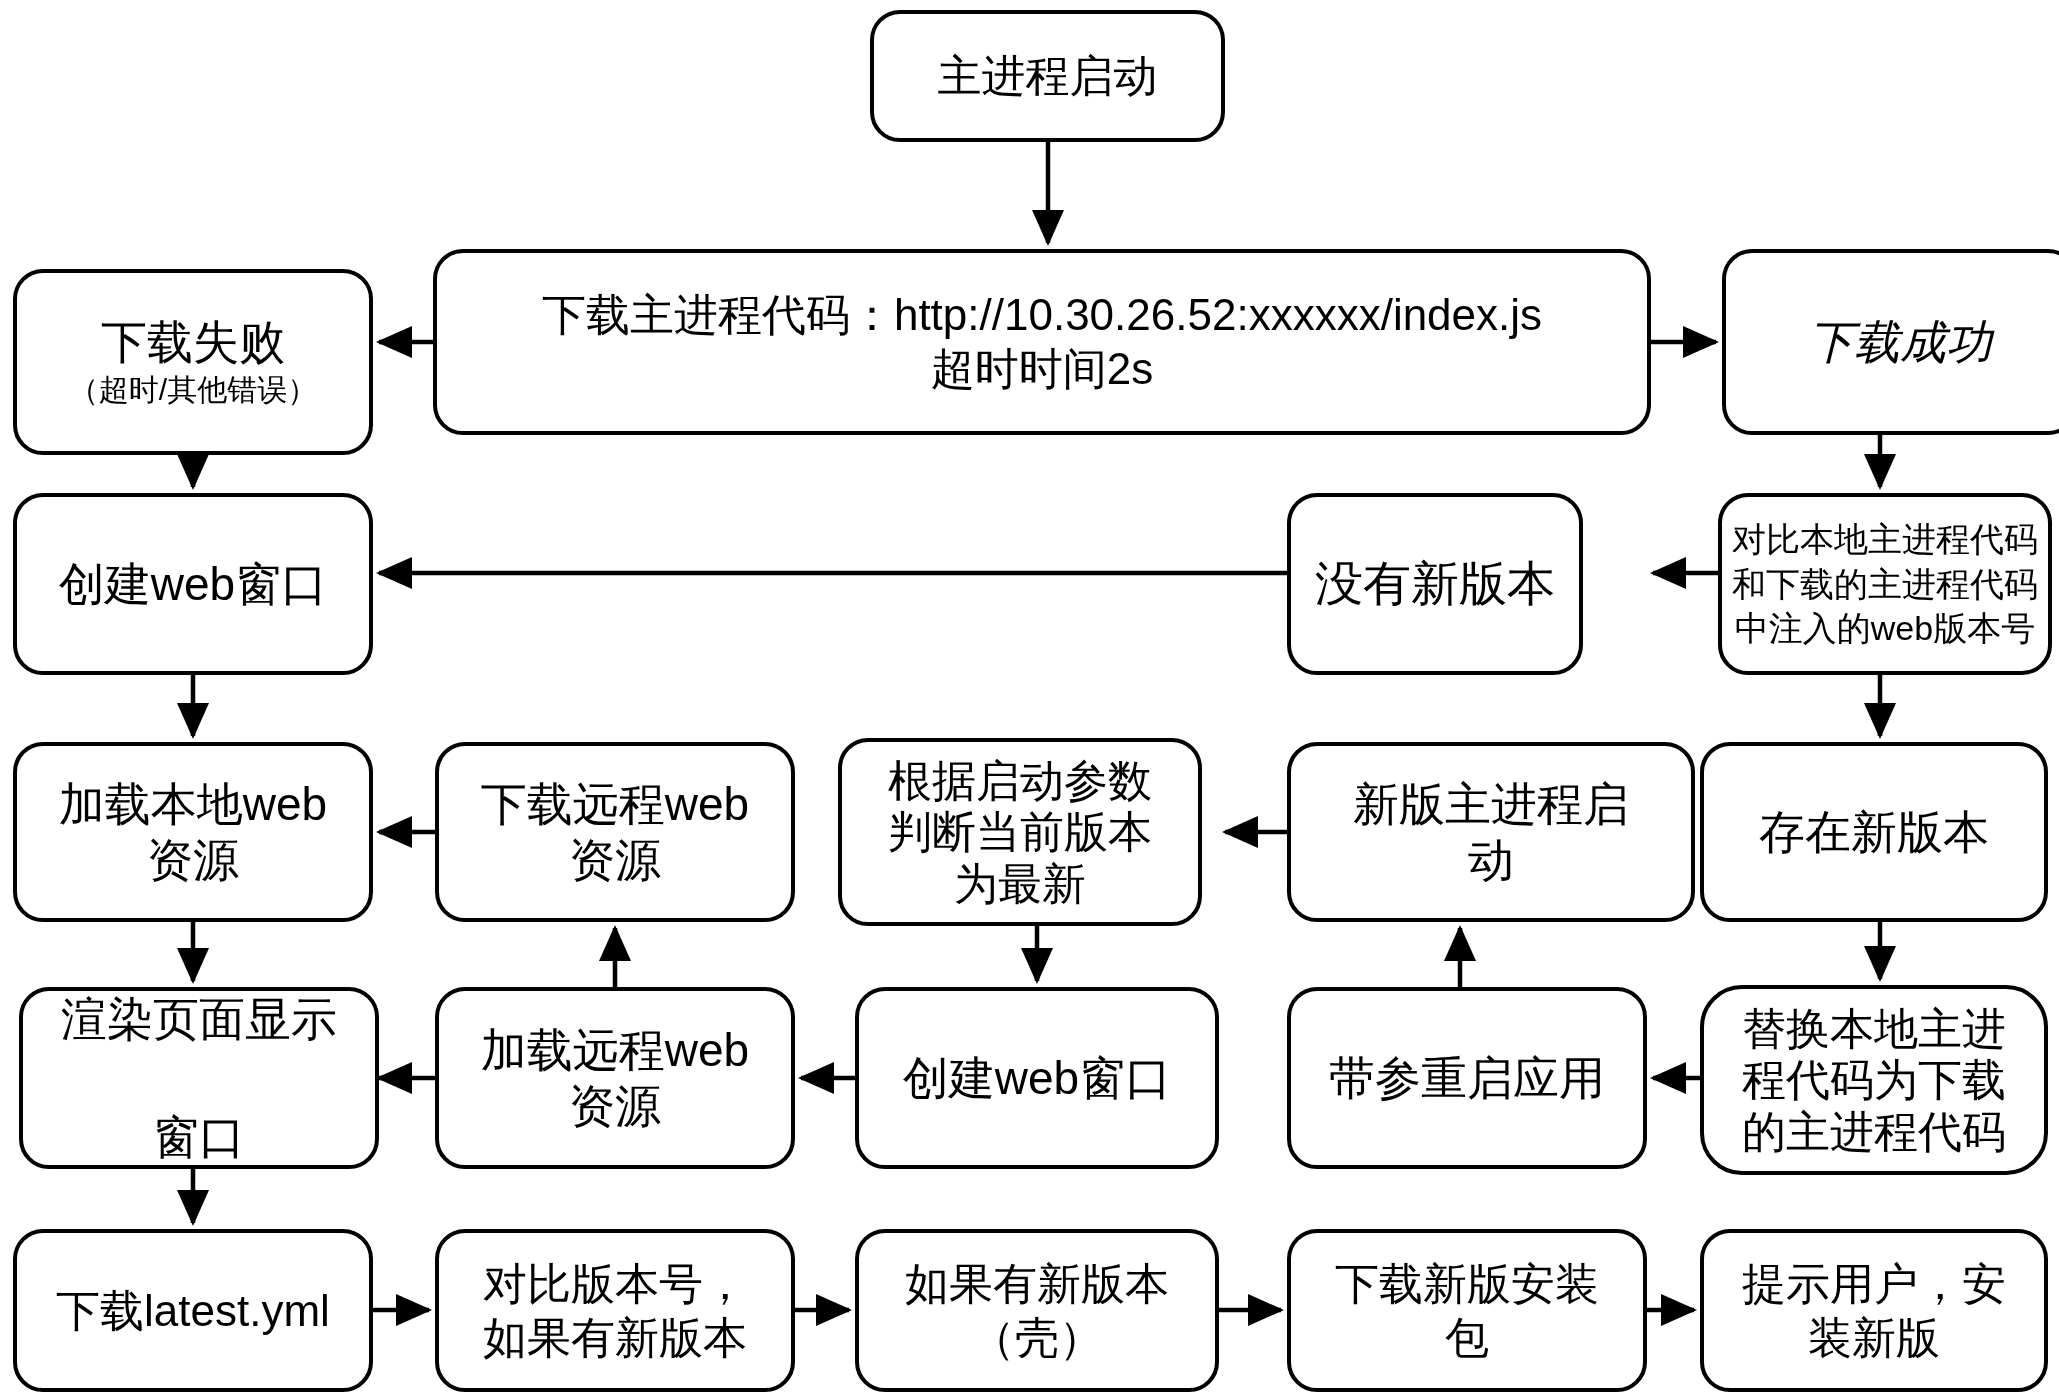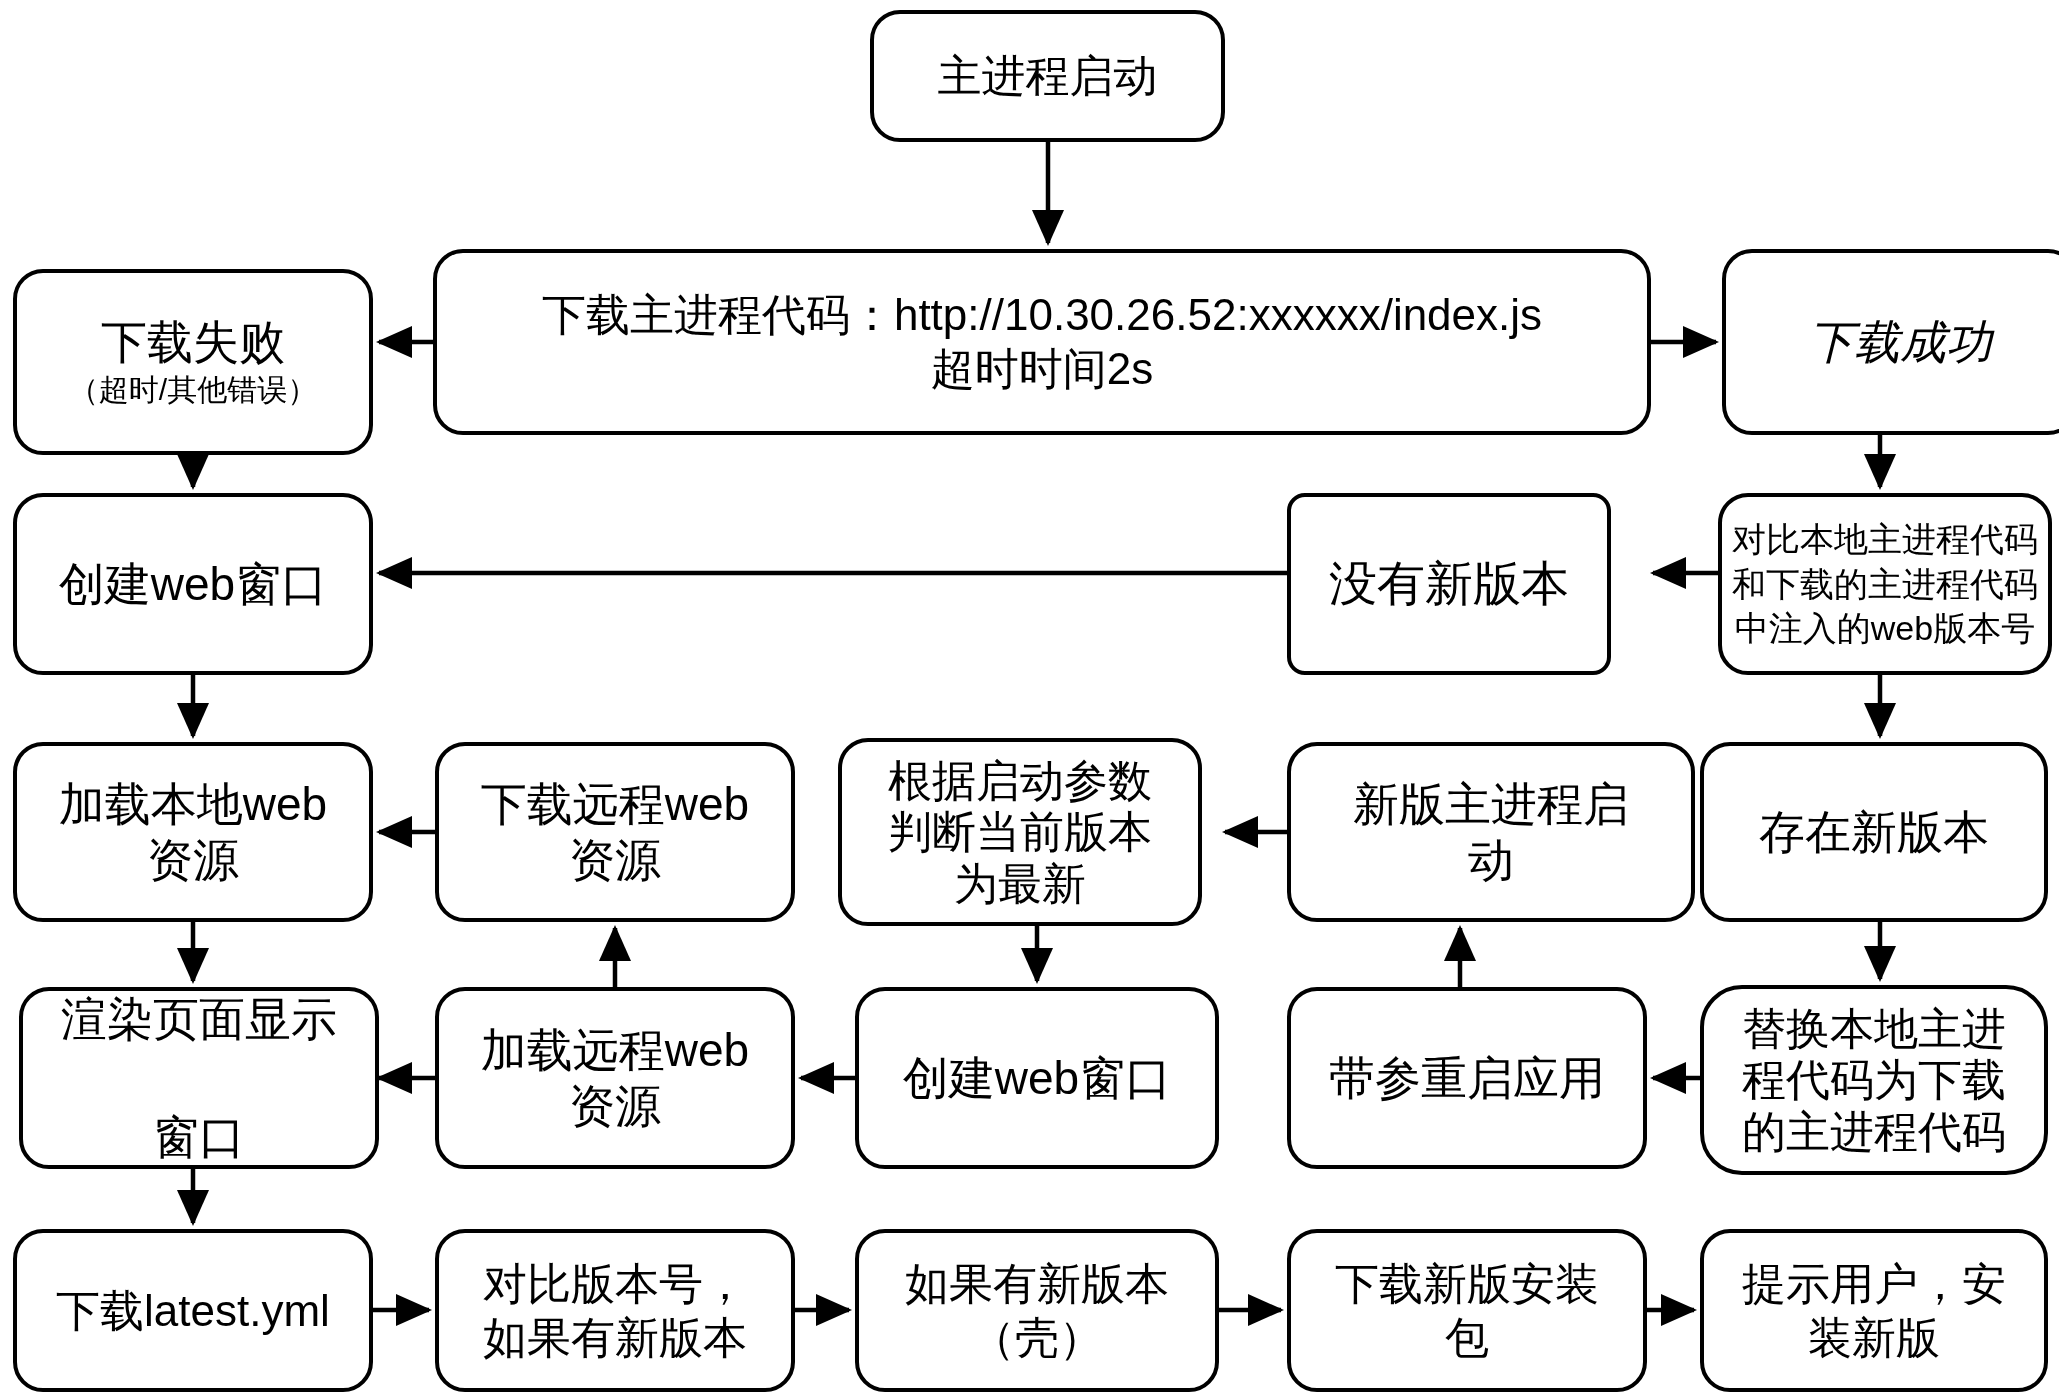--- a/index.html
+++ b/index.html
@@ -89,21 +89,21 @@
     <span>下载主进程代码：http://10.30.26.52:xxxxxx/index.js</span>
     <span>超时时间2s</span>
   </div>
   <div class="node" style="left:1722px;top:249px;width:356px;height:186px;font-style:italic;">
     <span class="fs46">下载成功</span>
   </div>
 
   <div class="node" style="left:13px;top:493px;width:360px;height:182px;">
     <span class="fs46">创建web窗口</span>
   </div>
-  <div class="node" style="left:1287px;top:493px;width:324px;height:182px;border-radius:18px;">
+  <div class="node" style="left:1287px;top:493px;width:296px;height:182px;">
     <span class="fs48">没有新版本</span>
   </div>
   <div class="node small3" style="left:1718px;top:493px;width:334px;height:182px;text-align:right;">
     <span>对比本地主进程代码</span>
     <span>和下载的主进程代码</span>
     <span>中注入的web版本号</span>
   </div>
 
   <div class="node" style="left:13px;top:742px;width:360px;height:180px;">
     <span class="fs46">加载本地web</span>

